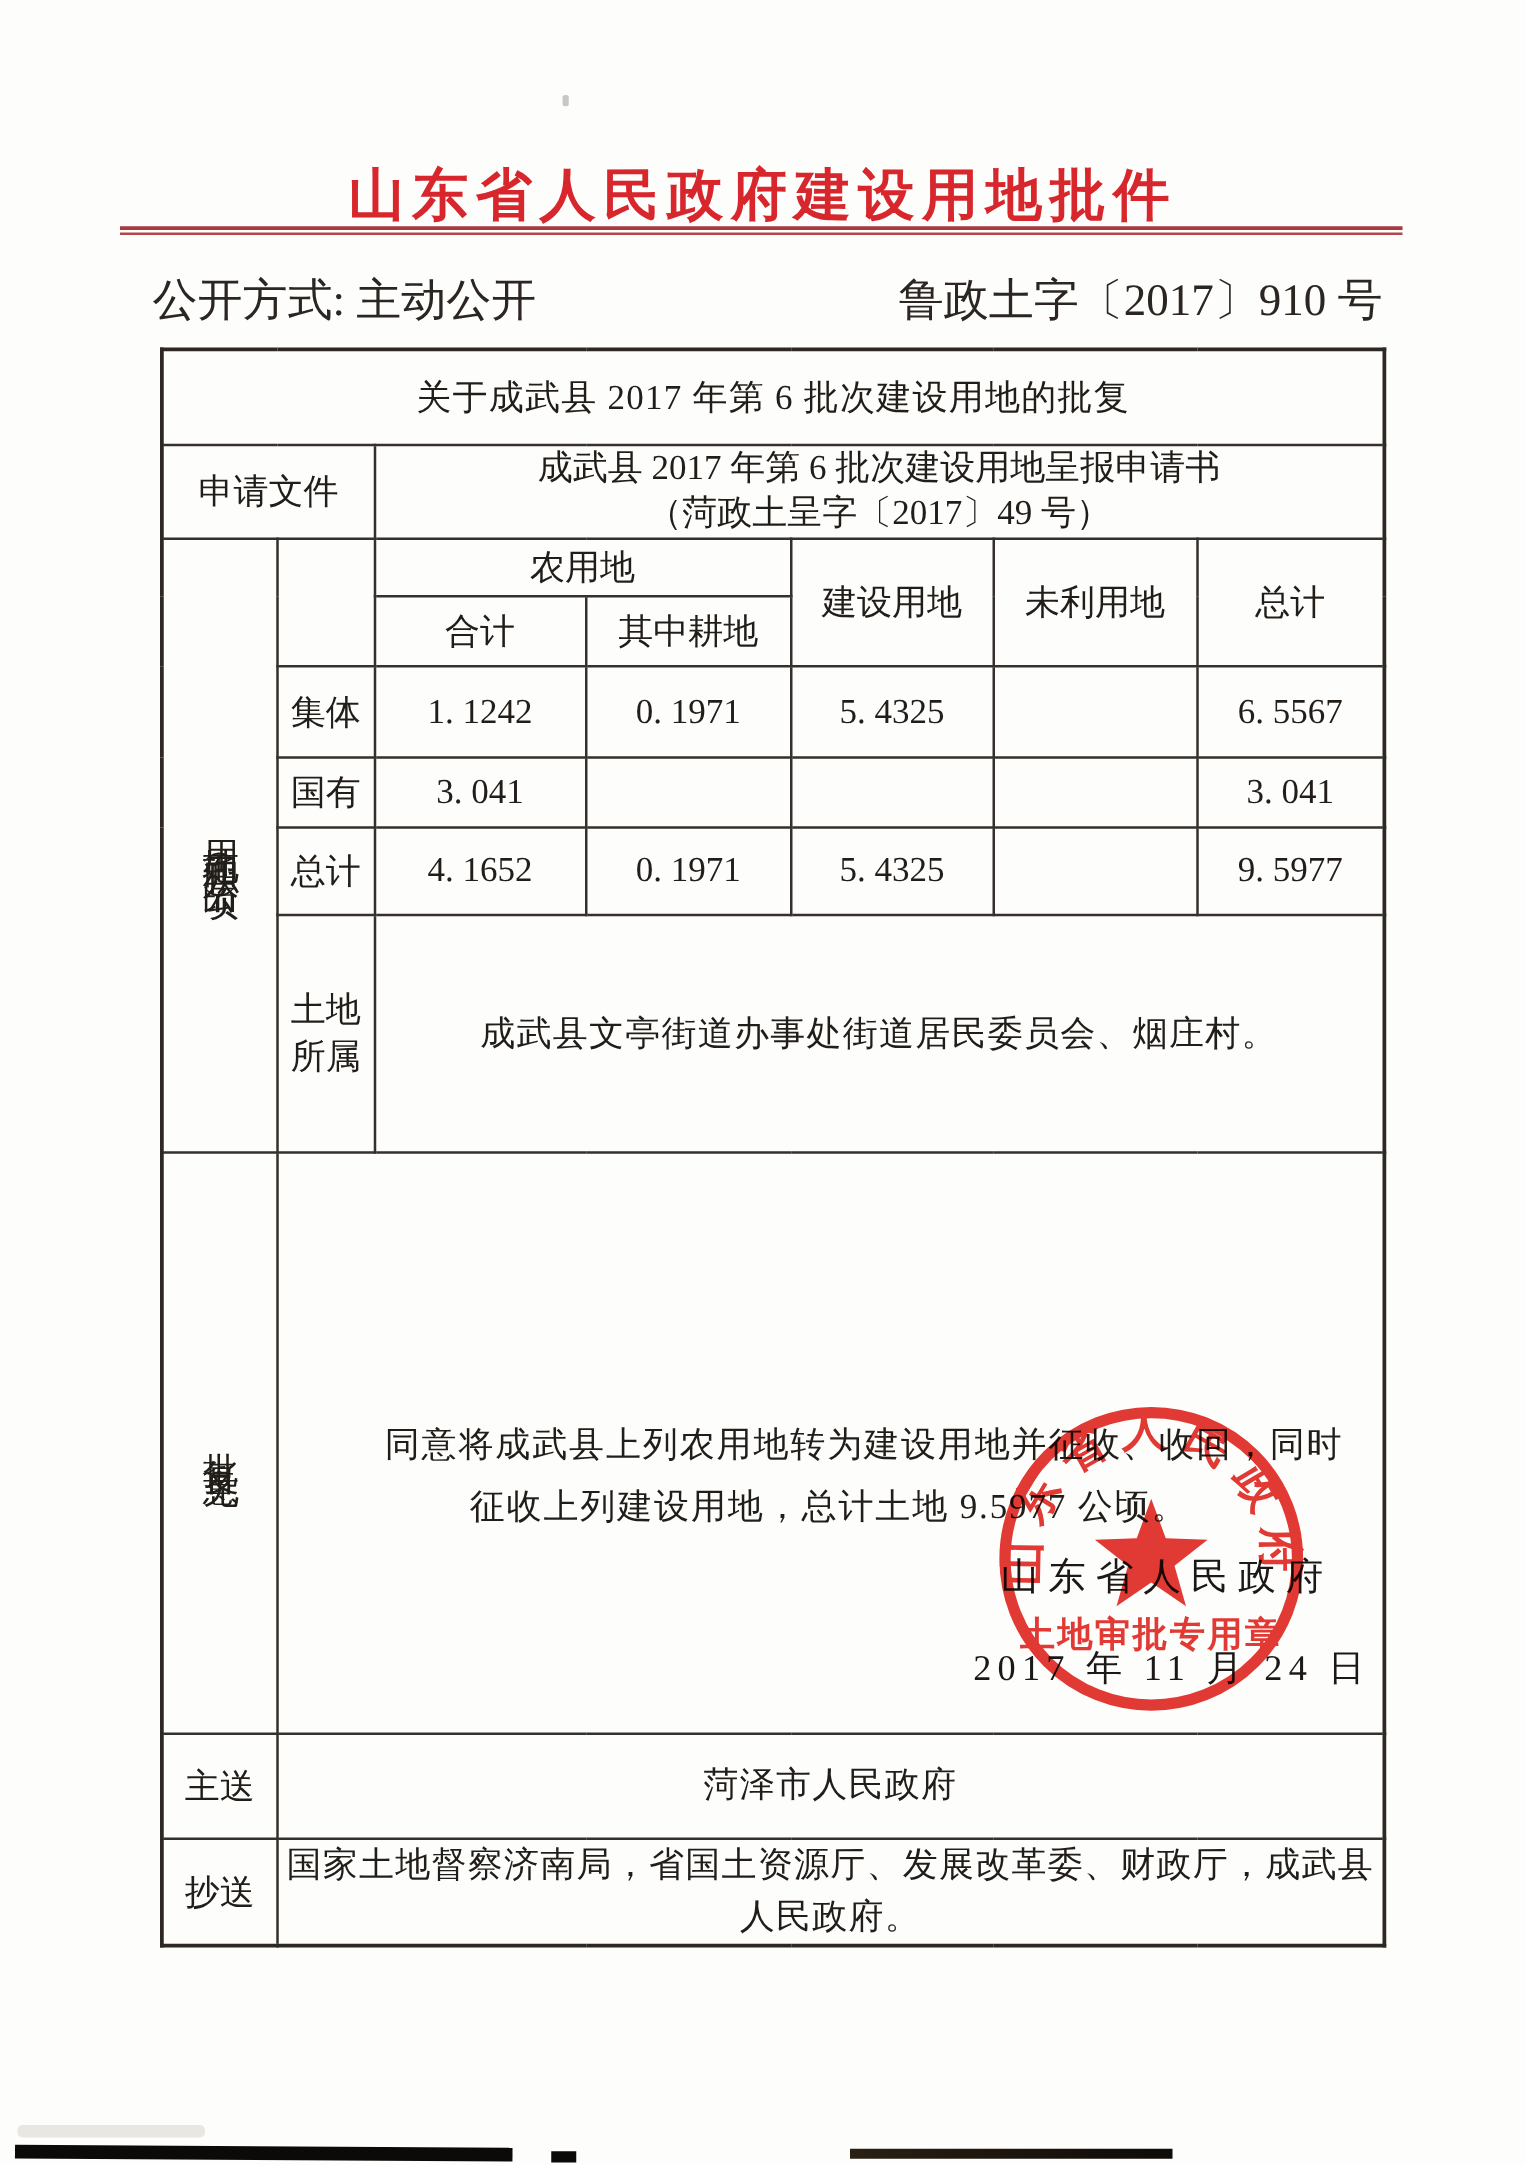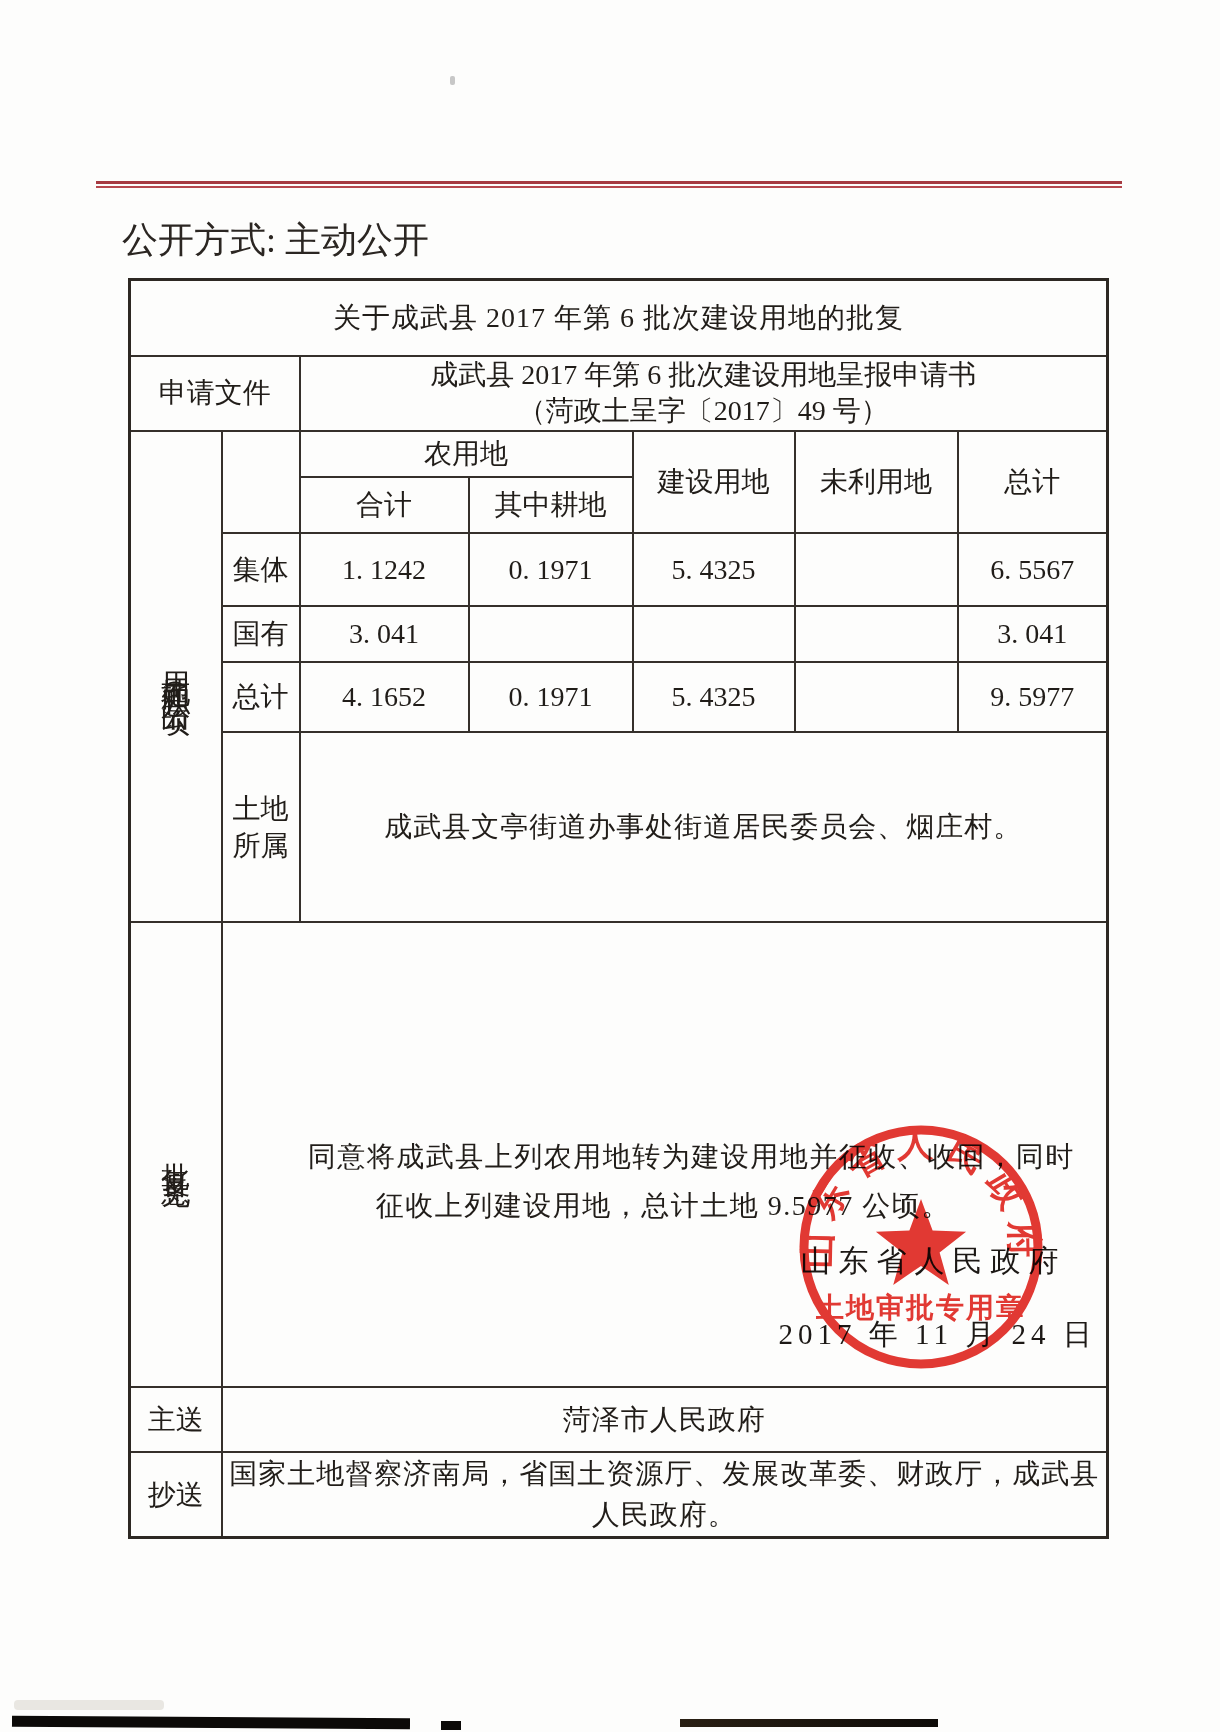--- a/index.html
+++ b/index.html
@@ -47,21 +47,21 @@
   td.subject-cell { height:76px; font-size:29px; letter-spacing:1px; }
   td.app-label { height:73px; font-size:29px; }
   td.app-content { line-height:1.32; font-size:29px; }
   td.hdr-upper { height:46px; }
   td.hdr-lower { height:56px; }
   td.data-r1 { height:73px; }
   td.data-r2 { height:56px; }
   td.data-r3 { height:70px; }
   td.owner-row { height:190px; }
   td.approval-row { height:465px; }
-  td.send-row1 { height:65px; }
+  td.send-row1 { height:84px; }
   td.send-row2 { height:85px; }
   .v-text {
     writing-mode:vertical-rl;
     letter-spacing:6px;
     font-size:29px;
     display:inline-block;
     line-height:1;
   }
   td.owner-label { font-size:28px; line-height:1.35; padding:0 8px; }
   td.owner-value { text-align:left; padding-left:22px; font-size:29px; letter-spacing:1px; }
@@ -101,24 +101,26 @@
   .smudge { position:absolute; left:14px; top:1700px; width:150px; height:10px;
     background:#e9e7e2; border-radius:4px; }
   .tiny-dot { position:absolute; left:450px; top:76px; width:5px; height:9px;
     background:#c7c7c7; border-radius:2px; }
 </style>
 </head>
 <body>
 
 <div class="page">
 
+  <div class="doc-title">山东省人民政府建设用地批件</div>
   <div class="red-rule"></div>
 
   <div class="meta-row">
     <span>公开方式: 主动公开</span>
+    <span>鲁政土字〔2017〕910 号</span>
   </div>
 
   <table class="approval">
     <colgroup>
       <col style="width:92px">
         <col style="width:78px">
         <col style="width:169px">
       <col style="width:164px">
         <col style="width:162px">
         <col style="width:163px">

